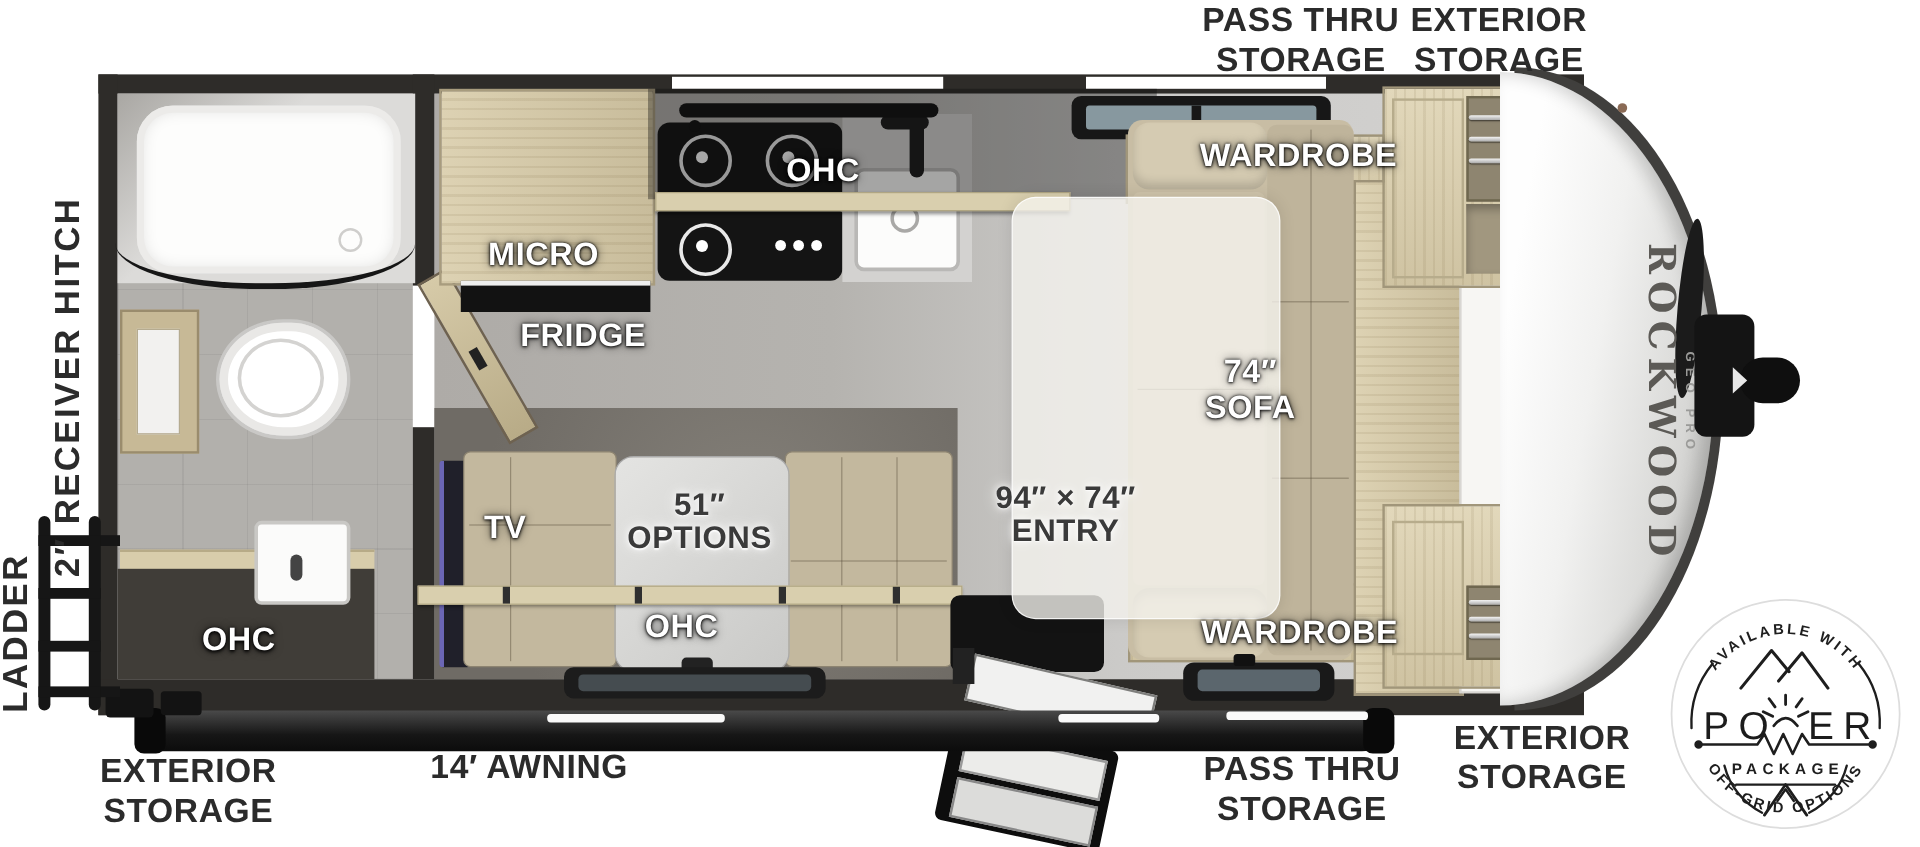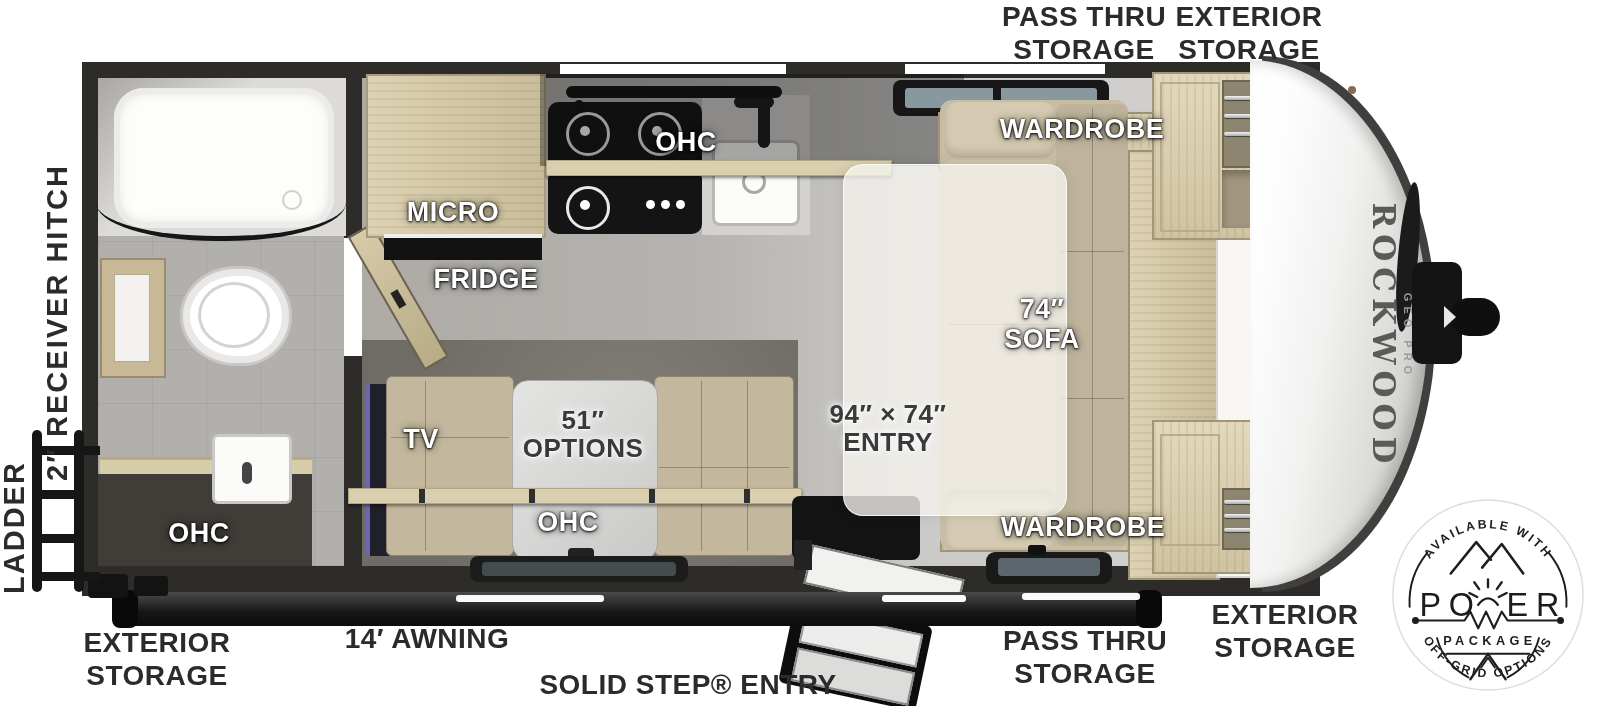--- a/index.html
+++ b/index.html
@@ -223,22 +223,21 @@
   <div class="a lbl-ext" style="left:1119px;top:0px;width:260px;">
     <span>EXTERIOR</span>
       <span>STORAGE</span>
   </div>
   <div class="a lbl-ext rot" style="left:-153px;top:306px;width:420px;font-size:29px;letter-spacing:2px;">2″ RECEIVER HITCH</div>
   <div class="a lbl-ext rot" style="left:-66px;top:511px;width:160px;font-size:29px;letter-spacing:2px;">LADDER</div>
   <div class="a lbl-ext" style="left:27px;top:626px;width:260px;">
     <span>EXTERIOR</span>
       <span>STORAGE</span>
   </div>
-  <div class="a lbl-ext" style="left:297px;top:622px;width:260px;">14′ AWNING</div>
-  <div class="a lbl-ext" style="left:538px;top:668px;width:300px;">SOLID STEP® ENTRY</div>
+  <div class="a lbl-ext" style="left:311px;top:622px;width:260px;">14′ AWNING</div>
   <div class="a lbl-ext" style="left:955px;top:624px;width:260px;">
     <span>PASS THRU</span>
       <span>STORAGE</span>
   </div>
   <div class="a lbl-ext" style="left:1155px;top:598px;width:260px;">
     <span>EXTERIOR</span>
       <span>STORAGE</span>
   </div>
 
   <svg class="a" style="left:1390px;top:495px;" width="196" height="200" viewBox="0 0 200 200">

